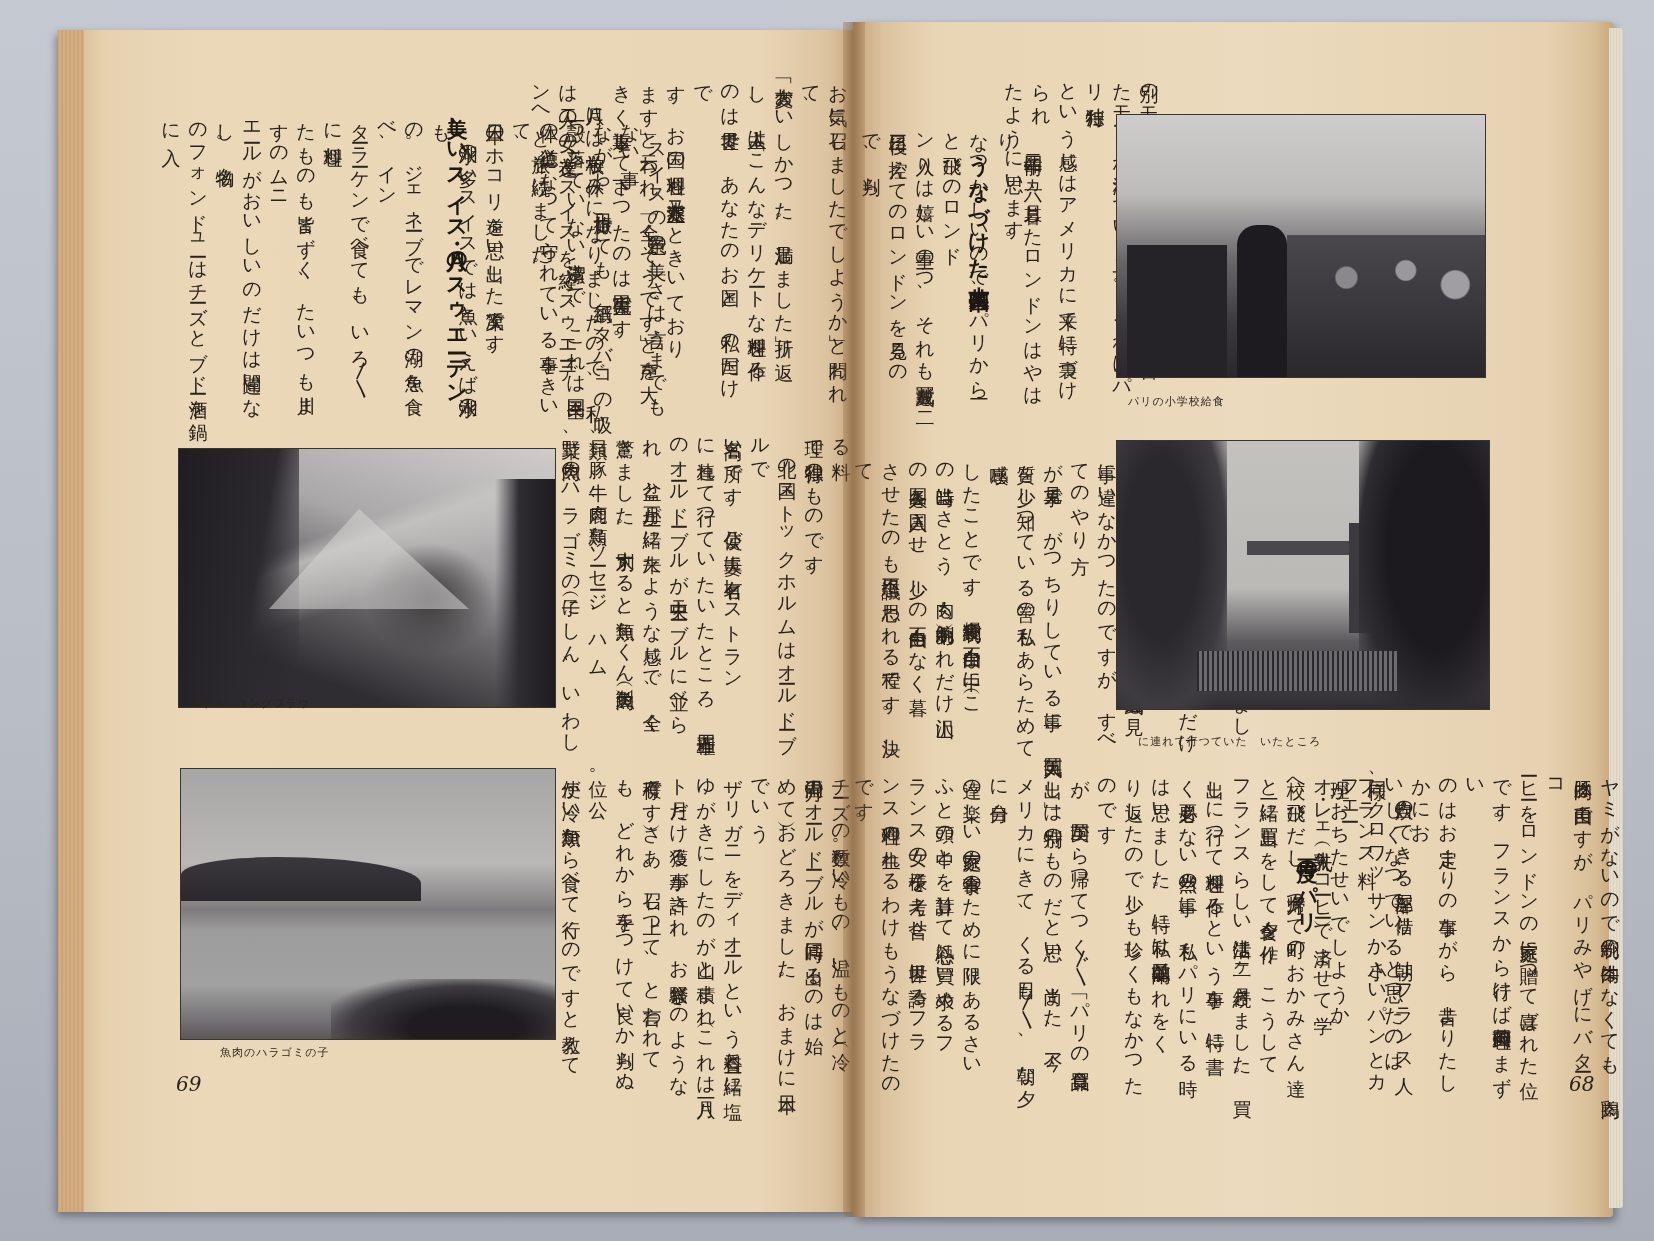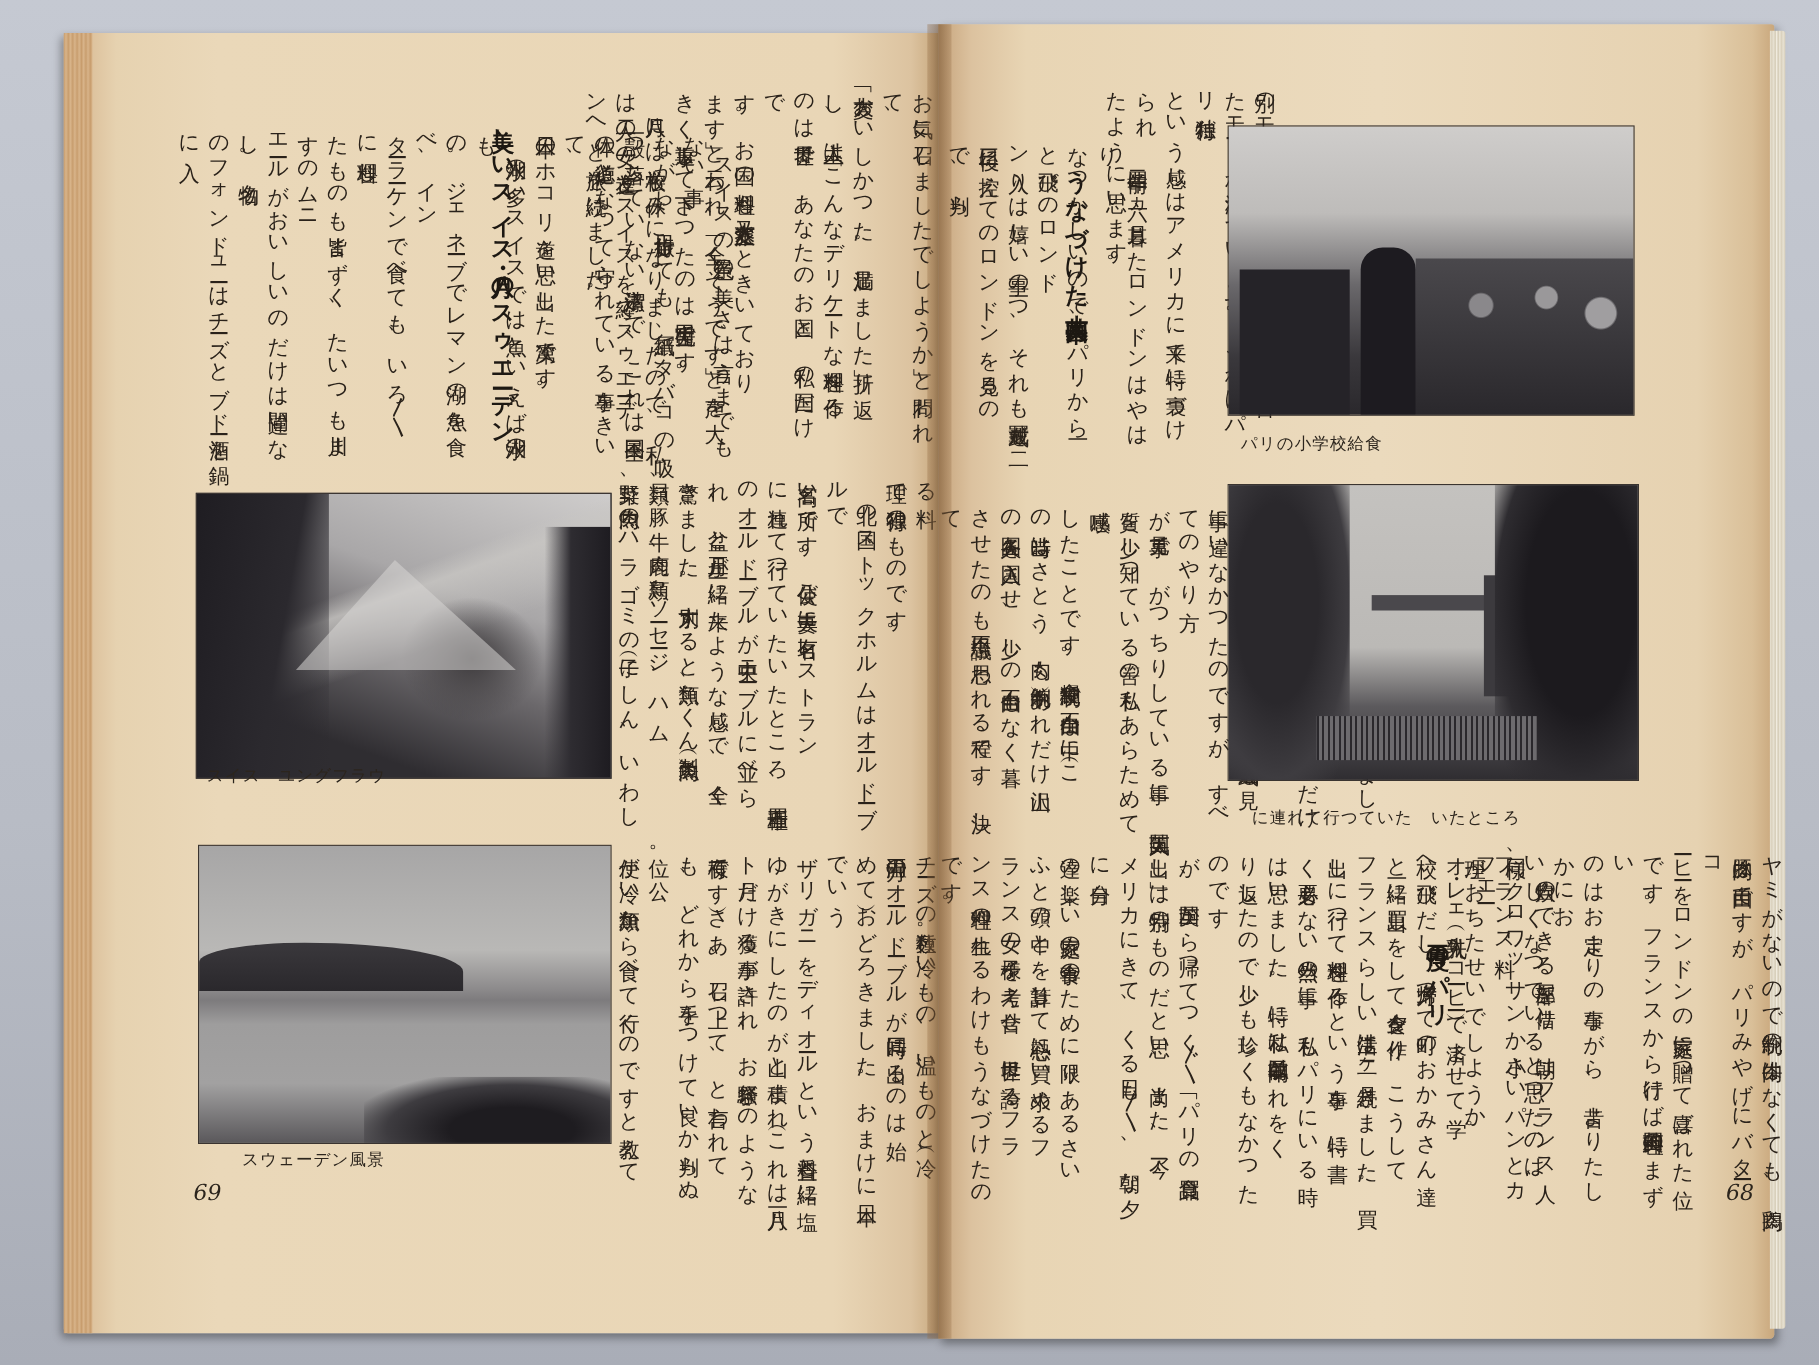--- a/index.html
+++ b/index.html
@@ -20,21 +20,21 @@
     background:linear-gradient(90deg,#c6a47c 0px,#dcc29f 30px,#e8d5b4 80px,#ebdabd 400px,#e6d2b1 690px,#d9bf98 740px,#c9a77c 760px);
     border-radius:0 3px 4px 0; box-shadow:3px 4px 8px rgba(0,0,0,0.35); }
   .page-right .edge { position:absolute; right:-10px; top:6px; width:14px; height:1180px;
     background:repeating-linear-gradient(90deg,#e9e3d4 0px,#d6cdb8 2px,#f0ebde 3px); border-radius:0 3px 3px 0; }
 
   .vcol { position:absolute; writing-mode:vertical-rl; text-orientation:upright;
     font-size:19px; line-height:27px; color:#2a221a; letter-spacing:1px; white-space:pre-line; }
   .vhead { position:absolute; writing-mode:vertical-rl; text-orientation:upright;
     font-family:"DejaVu Sans", sans-serif; font-weight:bold; font-size:21px; color:#1d1812; letter-spacing:2px; }
   .photo { position:absolute; border:1px solid #3a3430; overflow:hidden; }
-  .caption { position:absolute; font-family:"DejaVu Sans", sans-serif; font-size:15px; color:#2c251d; letter-spacing:1px; white-space:nowrap; }
+  .caption { position:absolute; font-family:"DejaVu Sans", sans-serif; font-size:11px; color:#2c251d; letter-spacing:1px; white-space:nowrap; }
   .pagenum { position:absolute; font-family:"DejaVu Serif", serif; font-style:italic; font-size:20px; color:#2c251d; }
 </style>
 </head>
 <body>
 
 <div class="shadow-bg"></div>
 
 <div class="book">
 
   <div class="page-left">
@@ -97,21 +97,21 @@
       <div style="position:absolute;right:0;top:30px;width:60px;height:228px;background:linear-gradient(270deg,#1e1c21,#2e2c31 60%,transparent);"></div>
       <div style="position:absolute;left:90px;top:60px;width:0;height:0;border-left:90px solid transparent;border-right:110px solid transparent;border-bottom:100px solid rgba(215,214,212,0.55);"></div>
     </div>
     <div class="caption" style="left:130px; top:642px;margin-top:24px;">スイス　ユングフラウ</div>
 
     <div class="photo" style="left:122px; top:738px; width:374px; height:270px;
       background:linear-gradient(180deg,#a7a6a6 0%,#b9b8b6 35%,#8d8b8c 48%,#7d7b7d 52%,#9e9d9d 60%,#a2a1a1 80%,#5a585b 100%);">
       <div style="position:absolute;left:0;top:88px;width:240px;height:44px;background:linear-gradient(180deg,#3a383c,#2a282c);border-radius:40% 60% 0 0;"></div>
       <div style="position:absolute;left:150px;top:210px;width:224px;height:60px;background:radial-gradient(ellipse at 60% 80%,#1e1c20 30%,#3e3c40 60%,transparent 80%);"></div>
     </div>
-    <div class="caption" style="left:162px; top:1015px;">スウェーデン風景</div>
+    <div class="caption" style="left:162px; top:1015px;">魚肉のハラゴミの子</div>
 
     <div class="pagenum" style="left:118px; top:1042px;">69</div>
   </div>
 
   <div class="page-right">
     <div class="edge"></div>
 
     <div class="vcol" style="left:148px; top:48px; height:325px;">別のモード、その時と雰囲気にピッタリ合つ
 たモードが溢れています。これはパリ独特だ
 という感じはアメリカに来て特に裏づけられ

